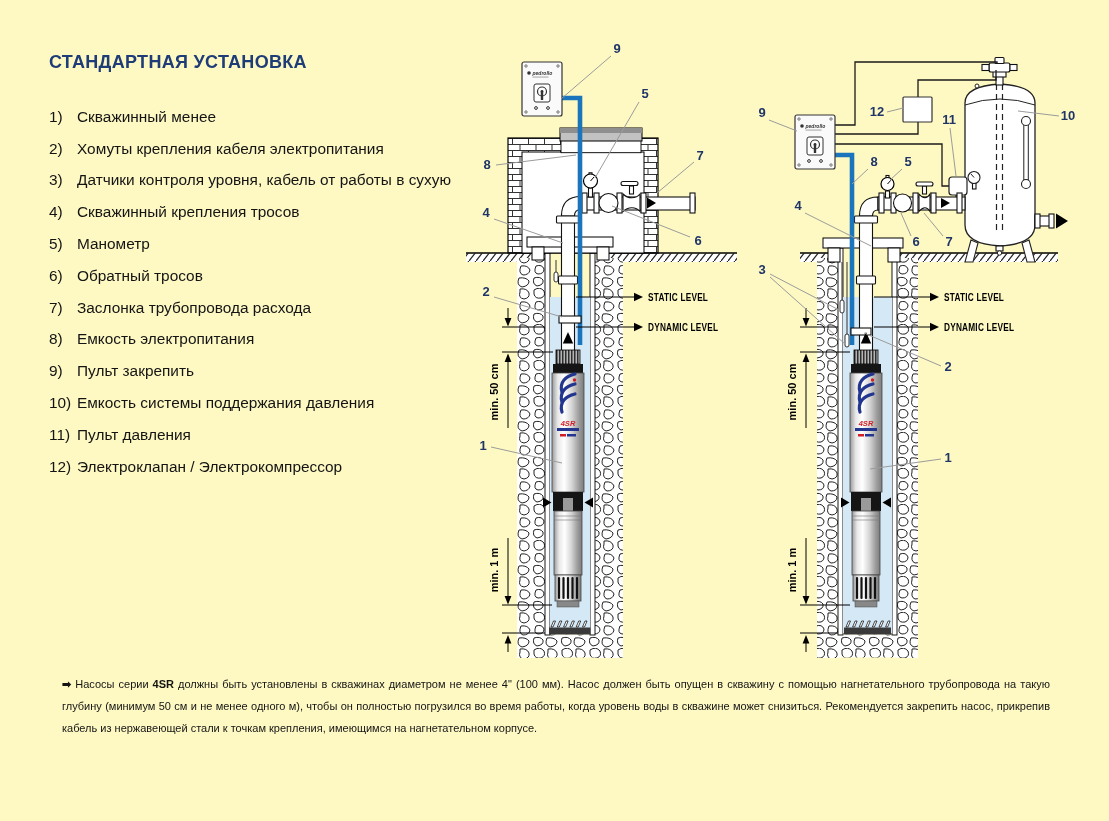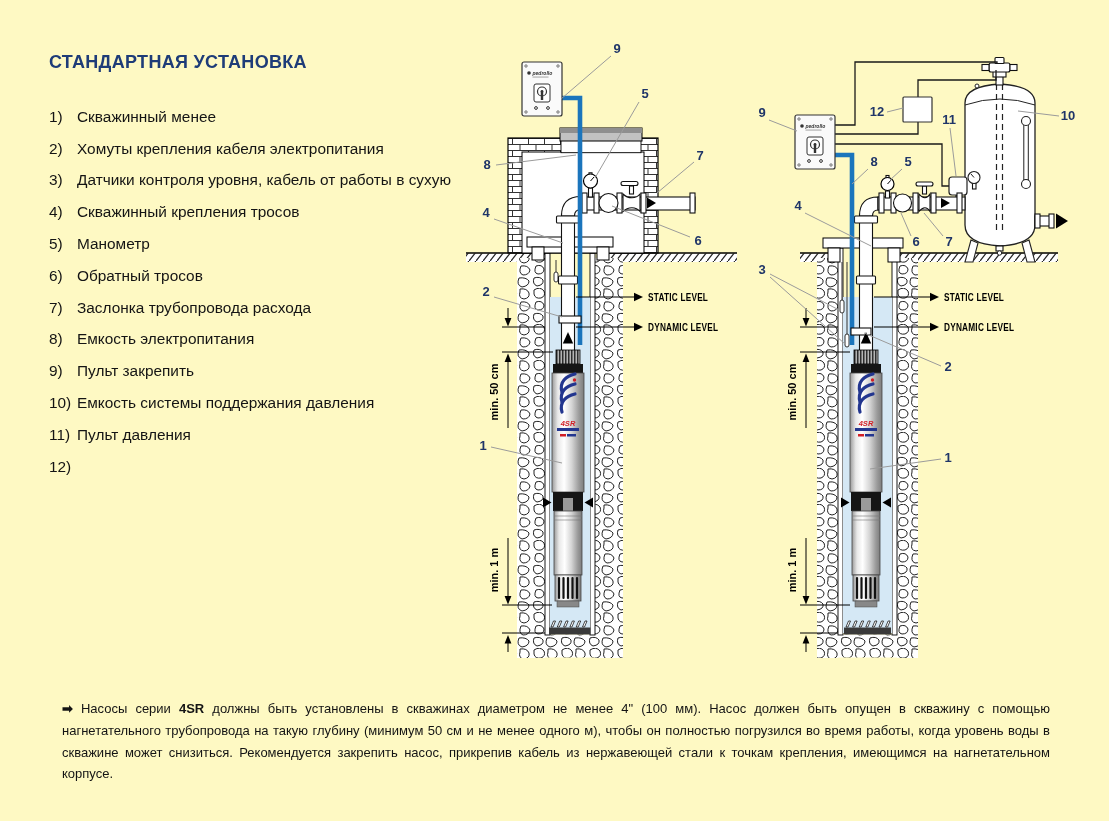--- a/index.html
+++ b/index.html
@@ -3,21 +3,21 @@
 <meta charset="utf-8">
 <style>
   html,body{margin:0;padding:0;background:#fff;}
   #page{position:relative;width:1109px;height:821px;background:#fef9c3;overflow:hidden;
         font-family:"Liberation Sans",sans-serif;color:#151515;}
   #title{position:absolute;left:49px;top:52px;font-size:18px;font-weight:bold;
          letter-spacing:.3px;color:#1e3c78;}
   #legend{position:absolute;left:49px;top:101px;width:420px;}
   .legend-row{display:flex;height:31.8px;align-items:center;font-size:15.4px;color:#141414;}
   .legend-num{min-width:28px;}
-  #note{position:absolute;left:62px;top:698px;width:988px;font-size:13px;
+  #note{position:absolute;left:62px;top:674px;width:988px;font-size:11px;
         line-height:21.8px;color:#141414;text-align:justify;}
   #note .b{font-weight:bold;}
   svg{position:absolute;left:460px;top:26px;}
   svg text{font-family:"Liberation Sans",sans-serif;}
   .callout{font-size:13px;font-weight:bold;fill:#1f3568;}
   .lead{stroke:#9b9b9b;stroke-width:1;fill:none;}
   .lvl{font-size:11px;font-weight:bold;fill:#000;letter-spacing:.3px;}
   .dimtxt{font-size:11px;font-weight:bold;fill:#000;}
   .dim{stroke:#000;stroke-width:1;fill:none;}
   .pipe{fill:#fff;stroke:#111;stroke-width:1.1;}
@@ -70,20 +70,21 @@
       <div class="legend-row">
         <span class="legend-num">10)</span>
         <span>Емкость системы поддержания давления</span>
       </div>
       <div class="legend-row">
         <span class="legend-num">11)</span>
         <span>Пульт давления</span>
       </div>
       <div class="legend-row">
         <span class="legend-num">12)</span>
+        <span>Электроклапан / Электрокомпрессор</span>
       </div>
     </div>
 
   <svg width="648" height="640" viewBox="460 26 648 640">
     <defs>
       <pattern id="brick" width="16" height="12" patternUnits="userSpaceOnUse">
         <rect width="16" height="12" fill="#fff"></rect>
         <path d="M0,0.5H16 M0,6.5H16 M8,0.5V6.5 M0.5,6.5V12" stroke="#333" stroke-width="1" fill="none"></path>
       </pattern>
       <pattern id="stones" width="28" height="36" patternUnits="userSpaceOnUse">

